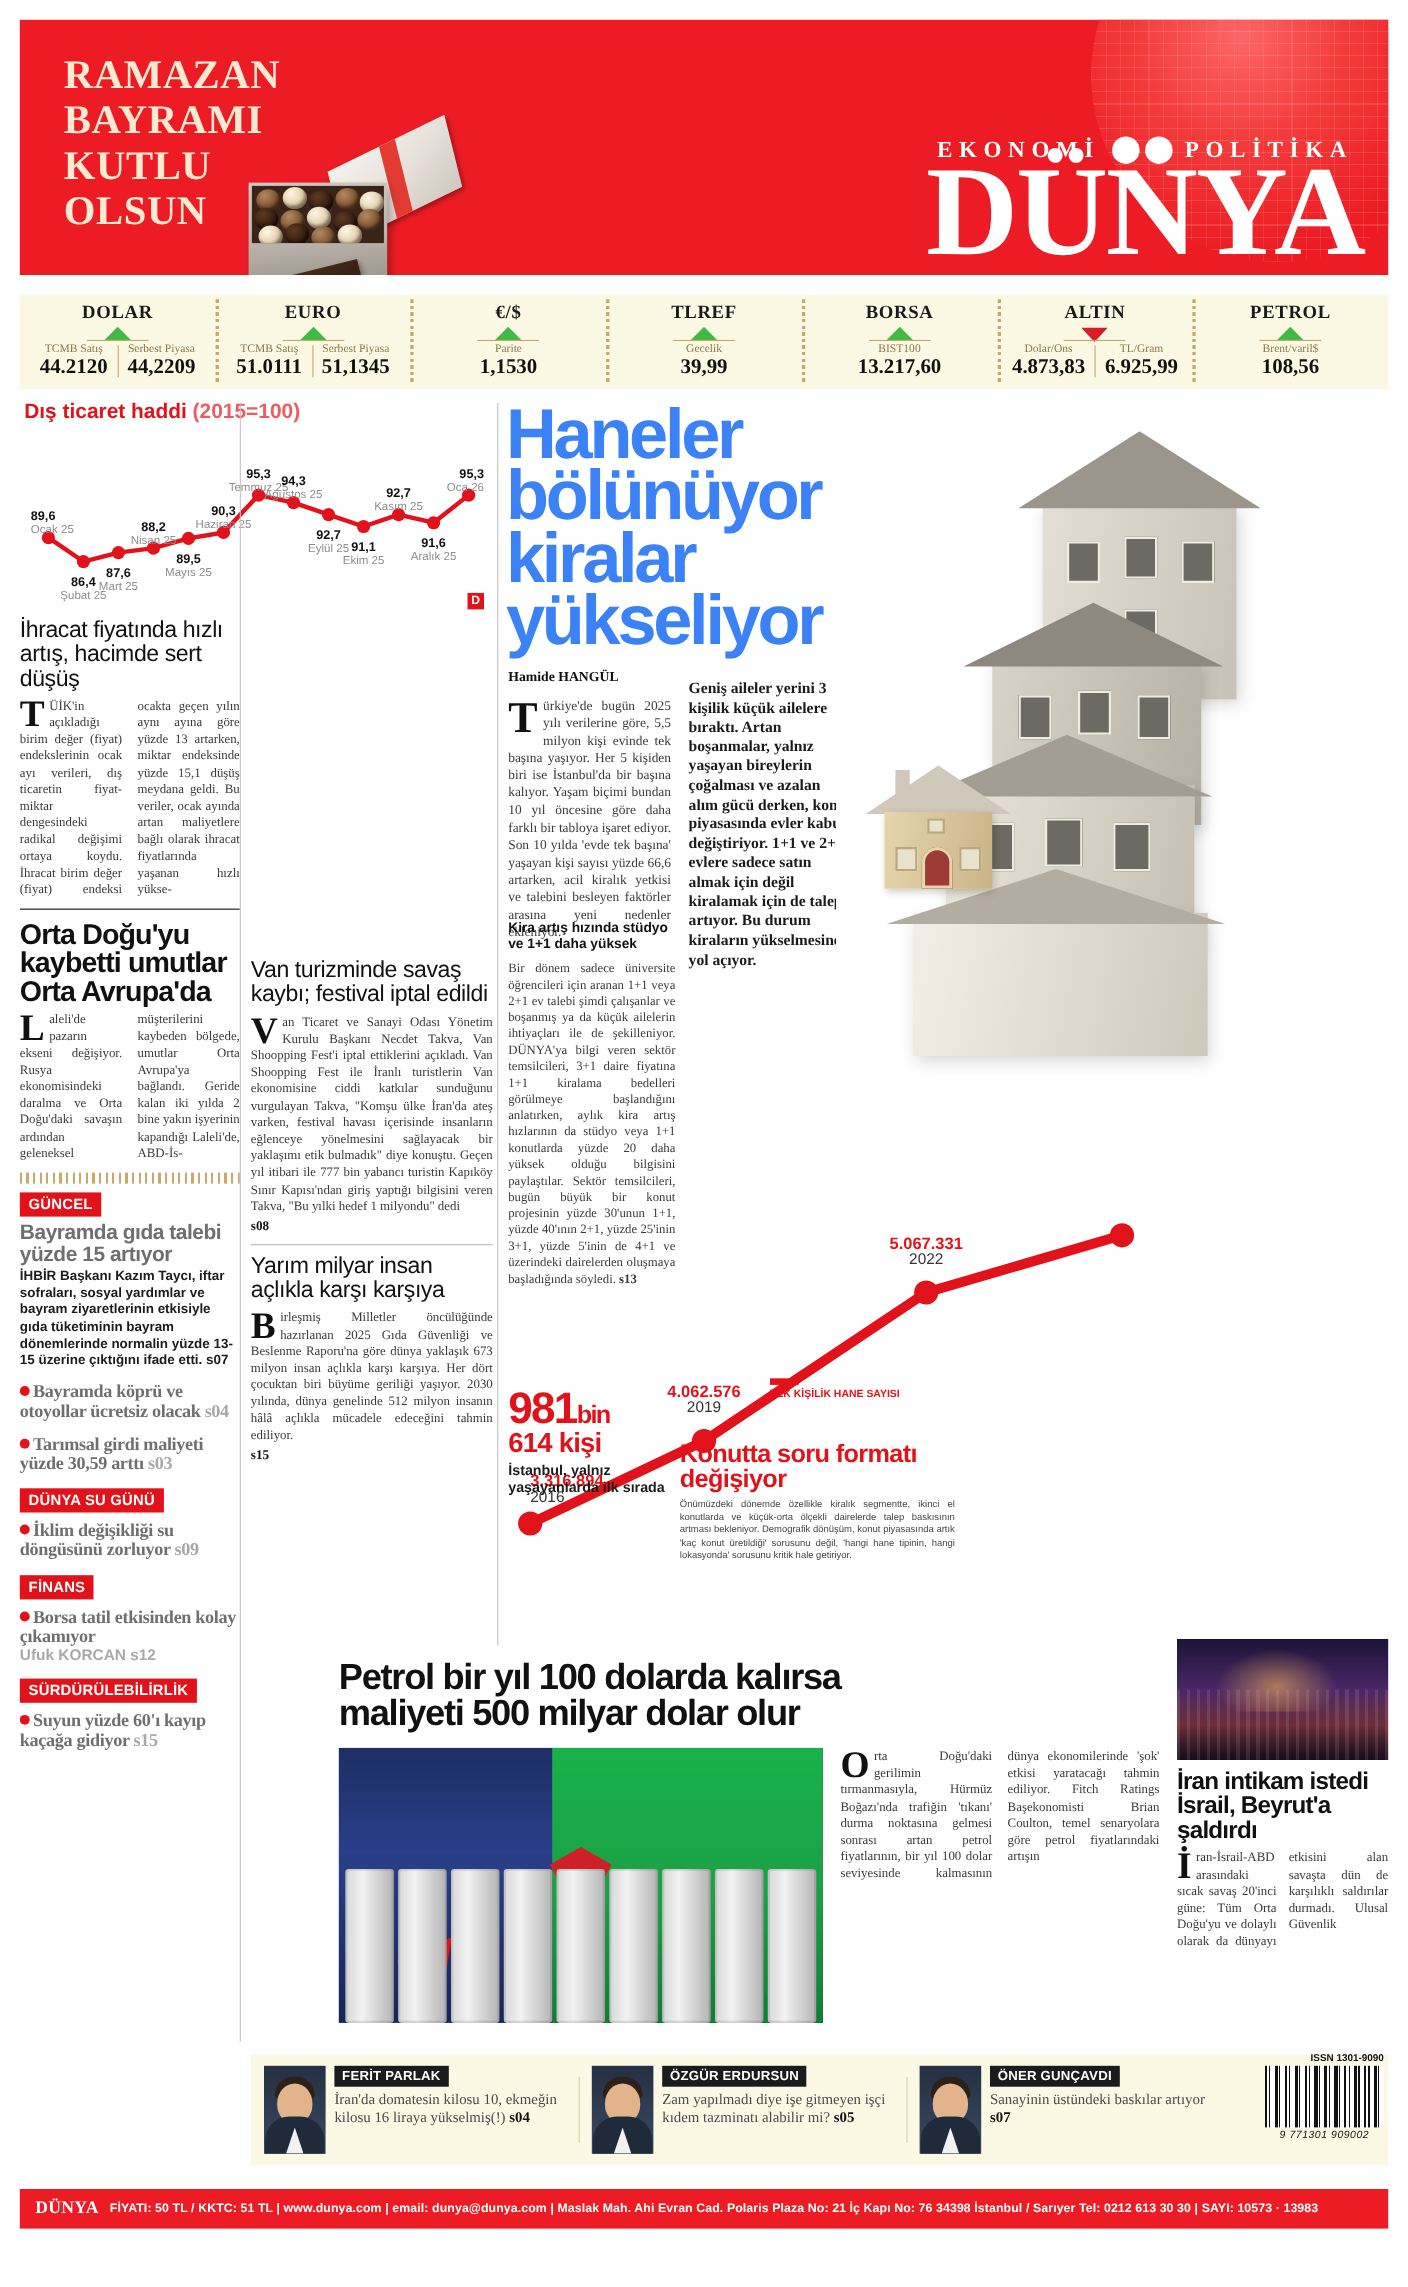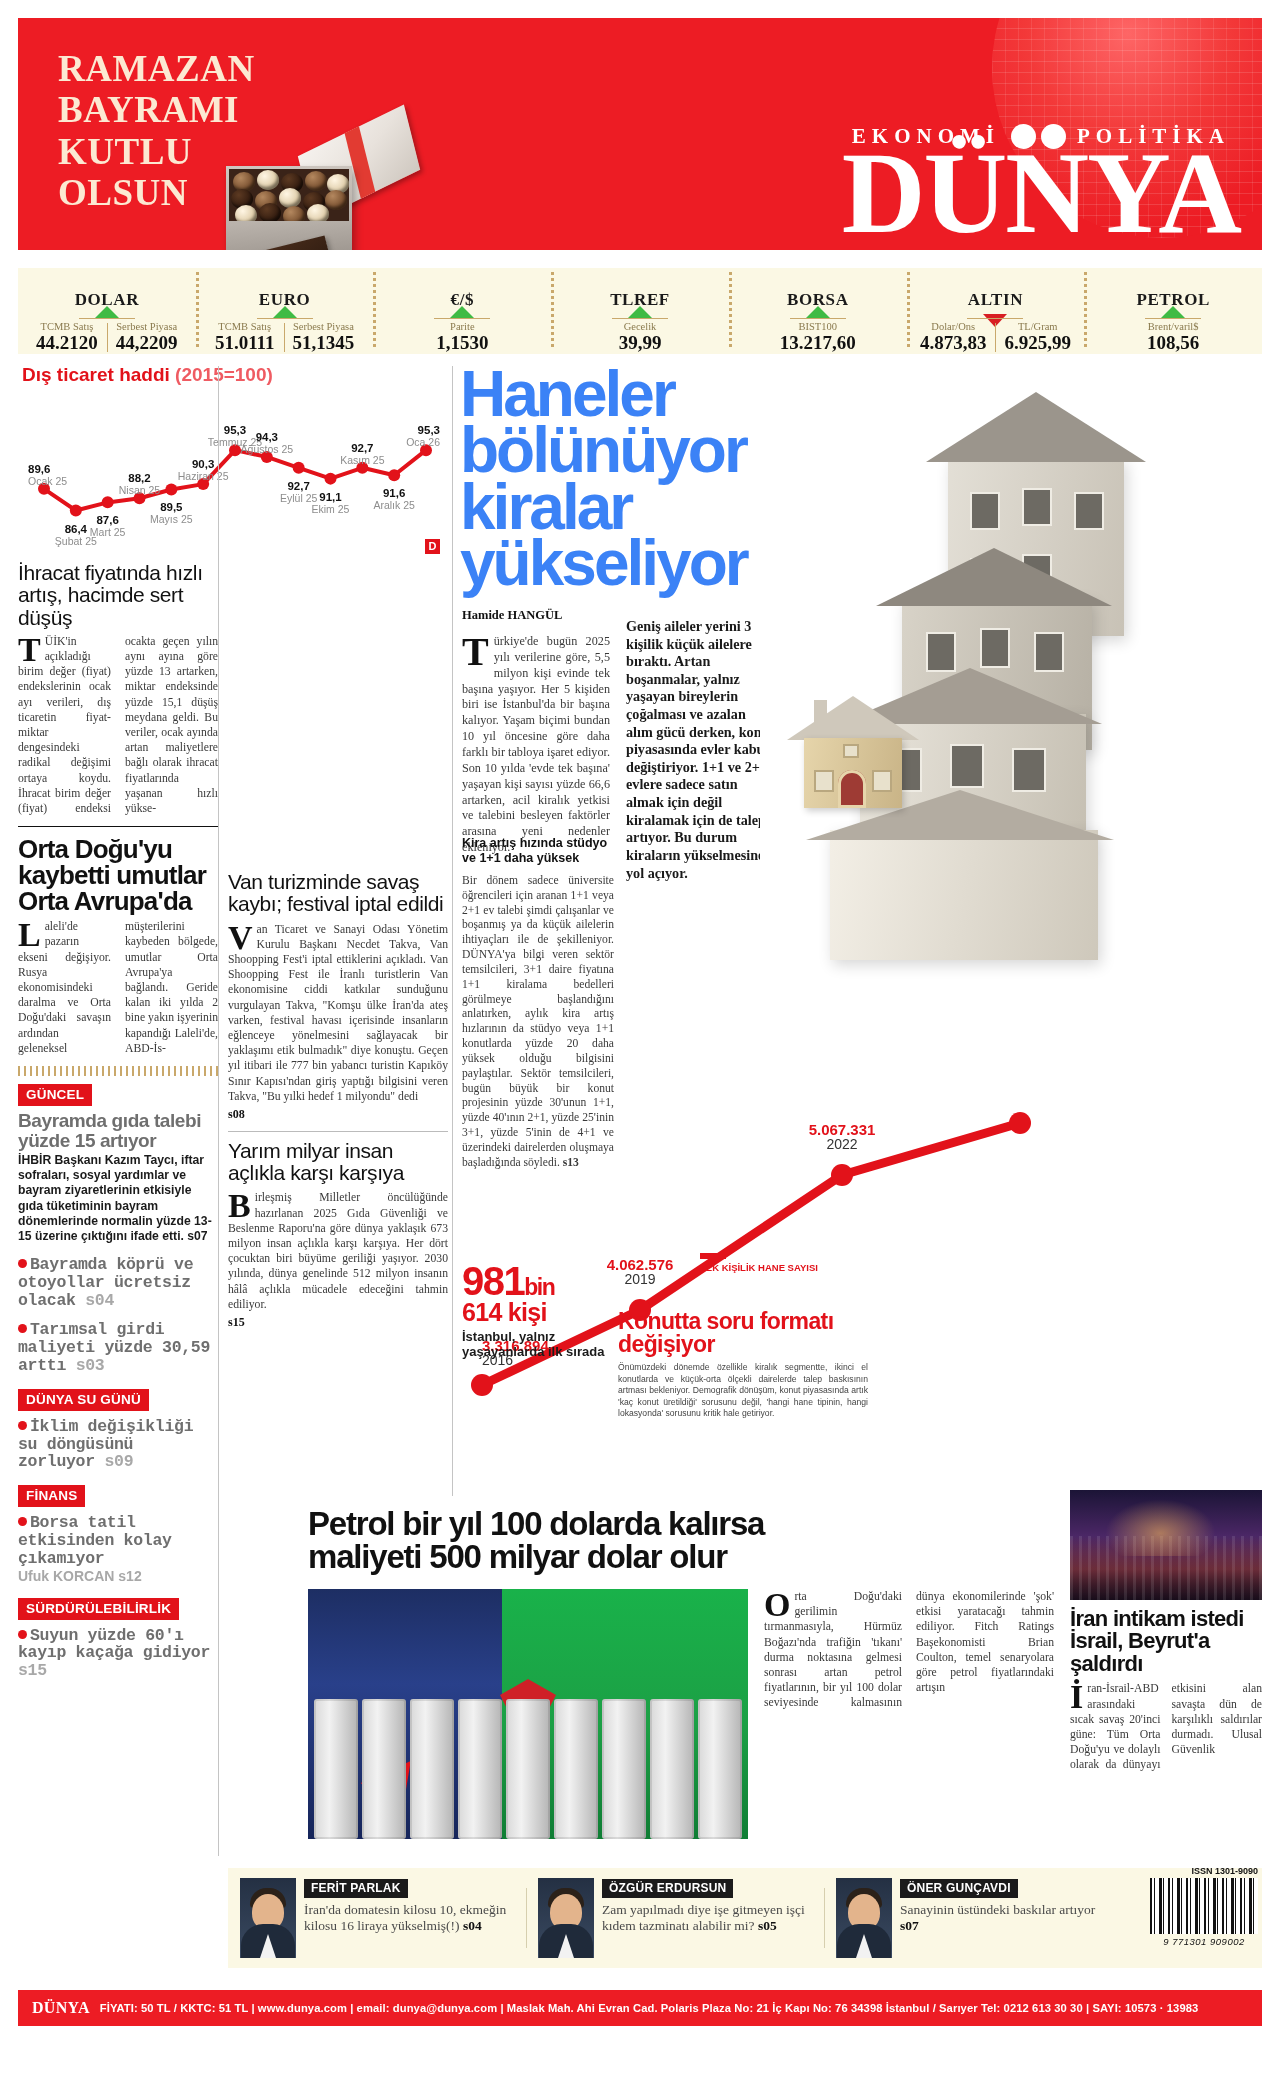--- a/index.html
+++ b/index.html
@@ -90,21 +90,21 @@
     -webkit-text-stroke: 0;
   }
 
   
   .ticker {
     position:absolute; left:18px; top: 268px; width:1244px; height:86px;
     background:#fbf8e4; display:flex;
   }
   .tk {
     flex:1; position:relative; display:flex; flex-direction:column; align-items:center;
-    justify-content:flex-start; padding-top:22px;
+    justify-content:flex-start; padding-top:6px;
   }
   .tk + .tk::before{
     content:""; position:absolute; left:0; top:4px; bottom:4px; width:3px;
     background: repeating-linear-gradient(180deg,#c9a86b 0 3px, transparent 3px 6px);
   }
   .tk-name{ font-family:"Liberation Serif",serif; font-weight:bold; font-size:17px; color:#1a1a1a;
     letter-spacing:.6px; }
   .arrow-wrap{ margin-top:3px; width:56px; height:13px; position:relative; }
   .arrow-wrap::after{
     content:""; position:absolute; left:0; right:0; bottom:0; height:1.5px; background:#c9a86b;
@@ -290,21 +290,21 @@
   }
   .sb-head{
     font-family:"Liberation Sans",sans-serif; font-weight:bold; font-size:19px;
     line-height:1.03; color:#6f6f6f; letter-spacing:-.4px;
   }
   .sb-body{
     font-family:"Liberation Sans",sans-serif; font-weight:bold; font-size:12.2px;
     line-height:1.24; color:#1b1b1b; margin-top:3px;
   }
   .sb-item{
-    font-family:Liberation Mono, monospace; font-weight:bold; font-size:16.5px;
+    font-family:Liberation Serif, serif; font-weight:bold; font-size:16.5px;
     line-height:1.08; color:#6f6f6f; margin-top:12px; letter-spacing:-.3px;
   }
   .sb-item .dot{ display:inline-block; width:9px;height:9px;background:#e2121a;border-radius:50%;
     margin-right:3px; vertical-align:1px;}
   .pg{ color:#a8a8a8; font-weight:bold; }
   .dashrule{
     height:10px;
     background: repeating-linear-gradient(90deg,#c9a86b 0 2px, transparent 2px 6px);
     margin:10px 0 8px;
   }

